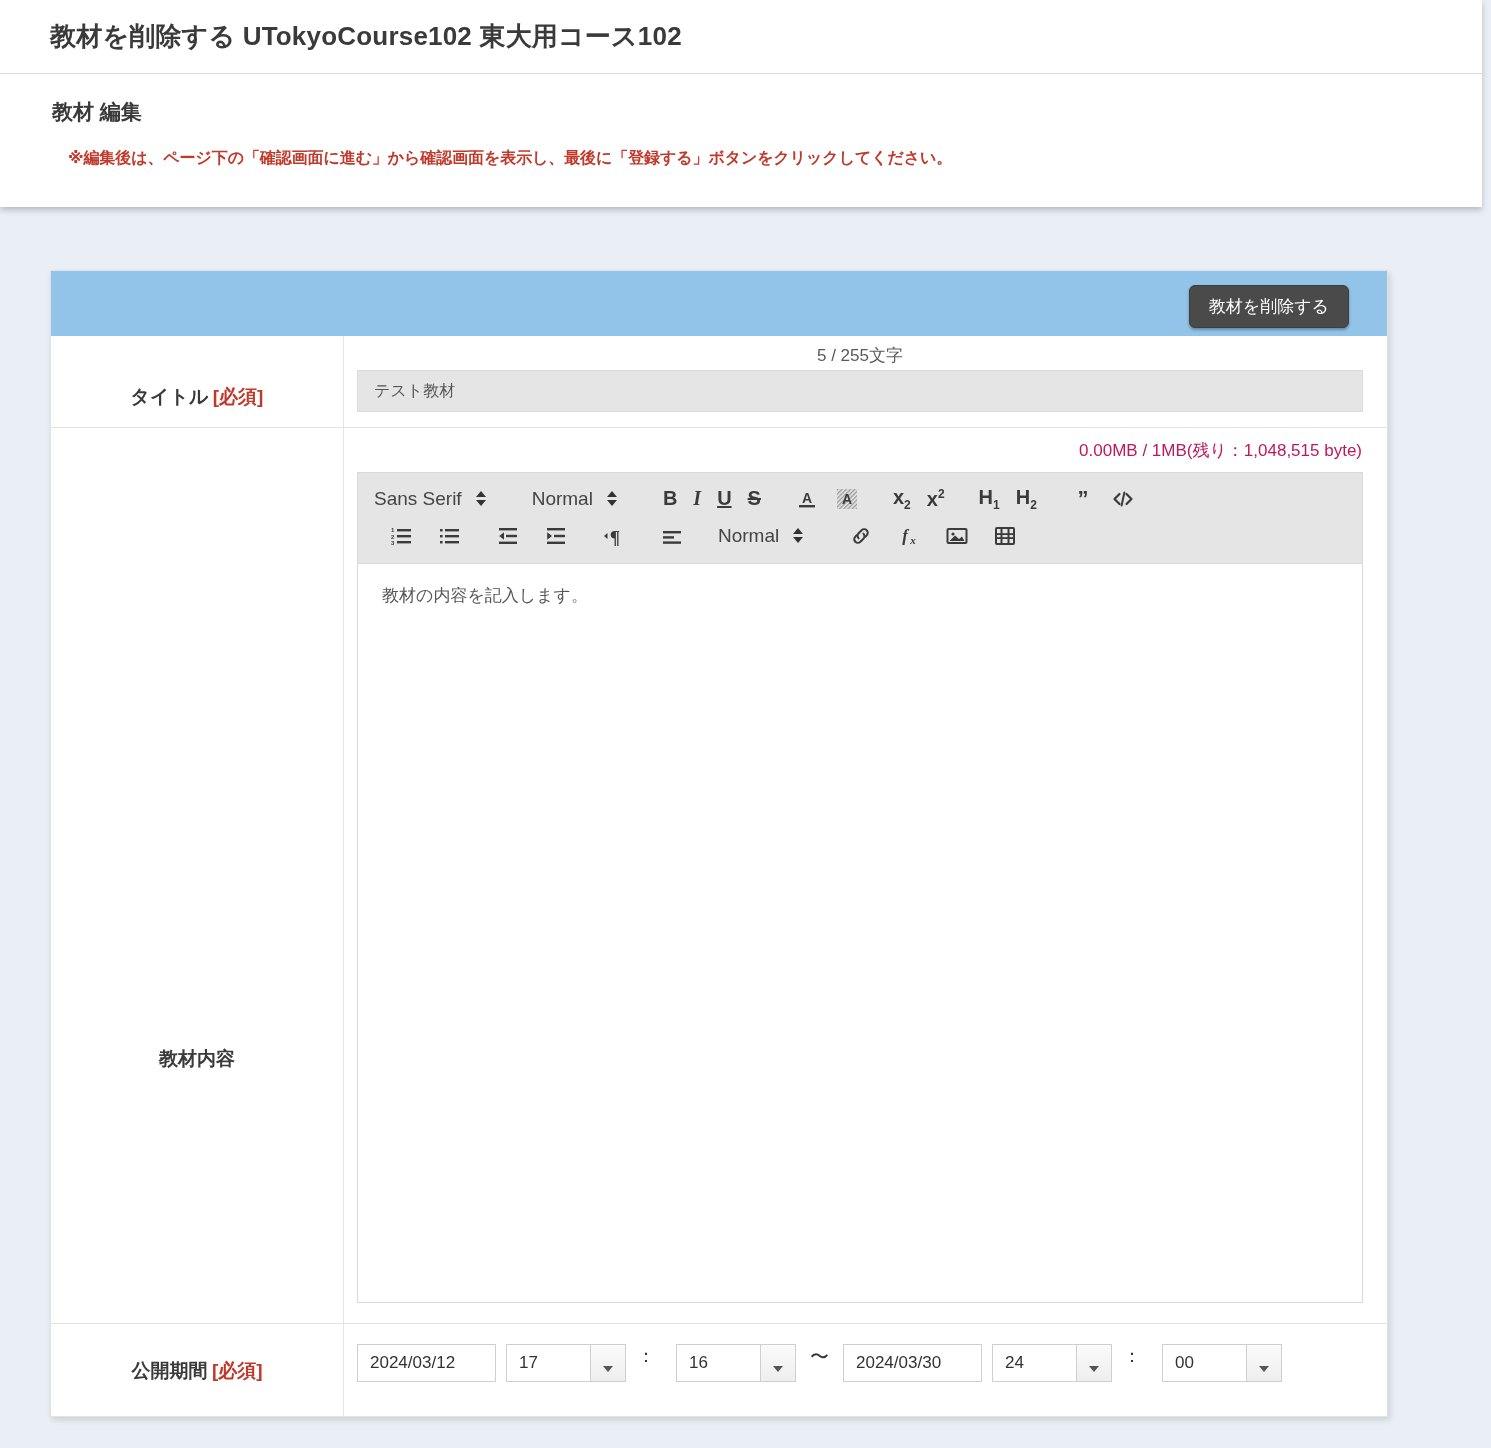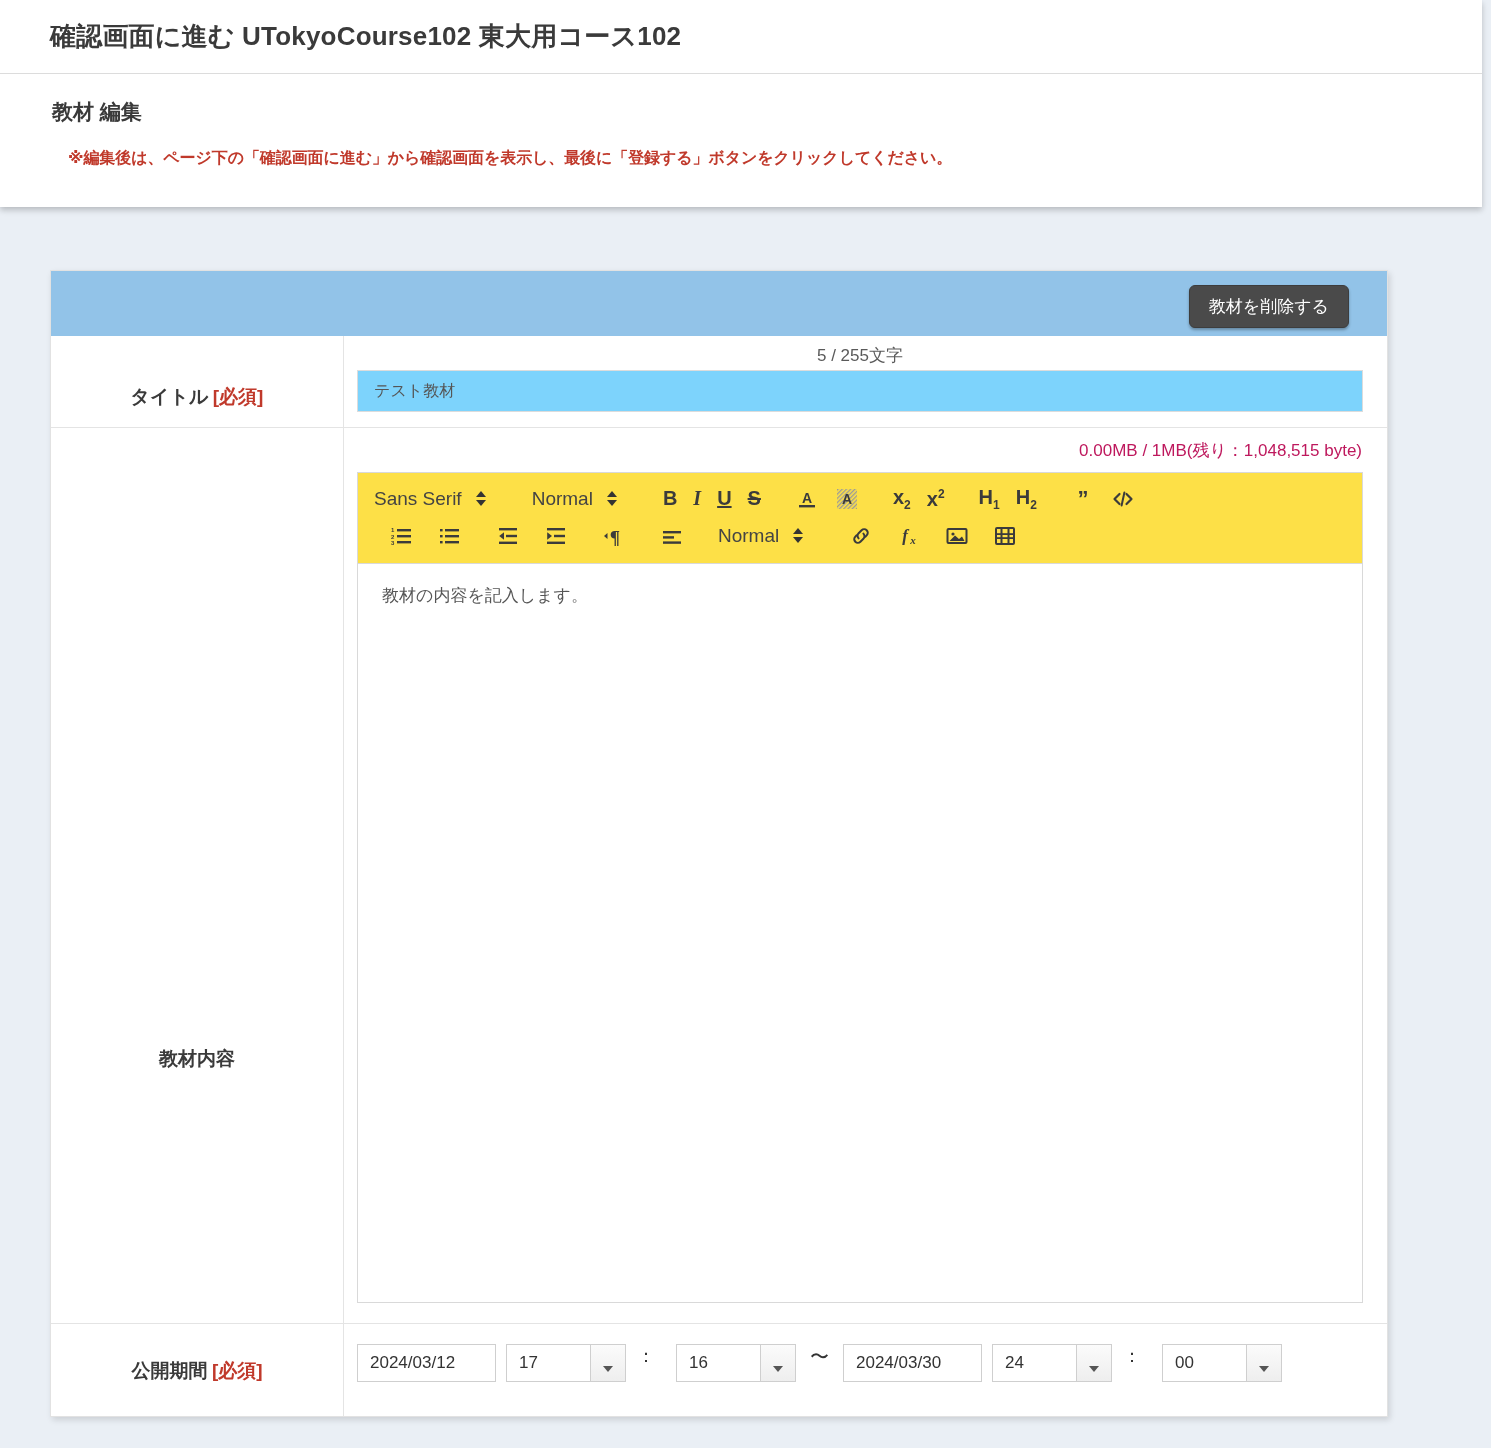--- a/index.html
+++ b/index.html
@@ -117,21 +117,21 @@
   .counter {
     text-align: center;
     font-size: 17px;
     color: #5a5a5a;
     padding: 8px 0 3px 0;
   }
   .title-input {
     width: 100%;
     height: 42px;
     border: 1px solid #dcdcdc;
-    background: #7dd3fc;
+    background: #e5e5e5;
     font-size: 16px;
     color: #555;
     padding: 0 16px;
     font-family: Liberation Sans, sans-serif;
     outline: none;
   }
   .row-title { min-height: 92px; }
   .row-title .fcell-label { padding-top: 48px; }
 
   
@@ -147,21 +147,21 @@
     color: #be185d;
     padding: 11px 1px 10px 0;
   }
   .editor-wrap {
     border: 1px solid #d9d9d9;
     margin-bottom: 20px;
   }
   .toolbar {
     border-bottom: 1px solid #d9d9d9;
     padding: 7px 16px 9px 16px;
-    background: #fde047;
+    background: #e5e5e5;
   }
   .tb-row {
     display: flex;
     align-items: center;
     height: 37px;
   }
   .tb-item {
     display: flex;
     align-items: center;
     justify-content: center;
@@ -278,21 +278,21 @@
     font-size: 16px;
     padding-top: 7px;
     letter-spacing: -0.1px;
   }
 </style>
 </head>
 <body>
 
 <div class="top-panel">
   <div class="course-title-row">
-    <div class="course-title">確認画面に進む UTokyoCourse102 東大用コース102</div>
+    <div class="course-title">教材を削除する UTokyoCourse102 東大用コース102</div>
   </div>
   <div class="page-sub">
     <h1 class="page-heading">教材 編集</h1>
     <p class="notice-red">※編集後は、ページ下の「確認画面に進む」から確認画面を表示し、最後に「登録する」ボタンをクリックしてください。</p>
   </div>
 </div>
 
 <div class="card">
 
   <div class="card-header">

